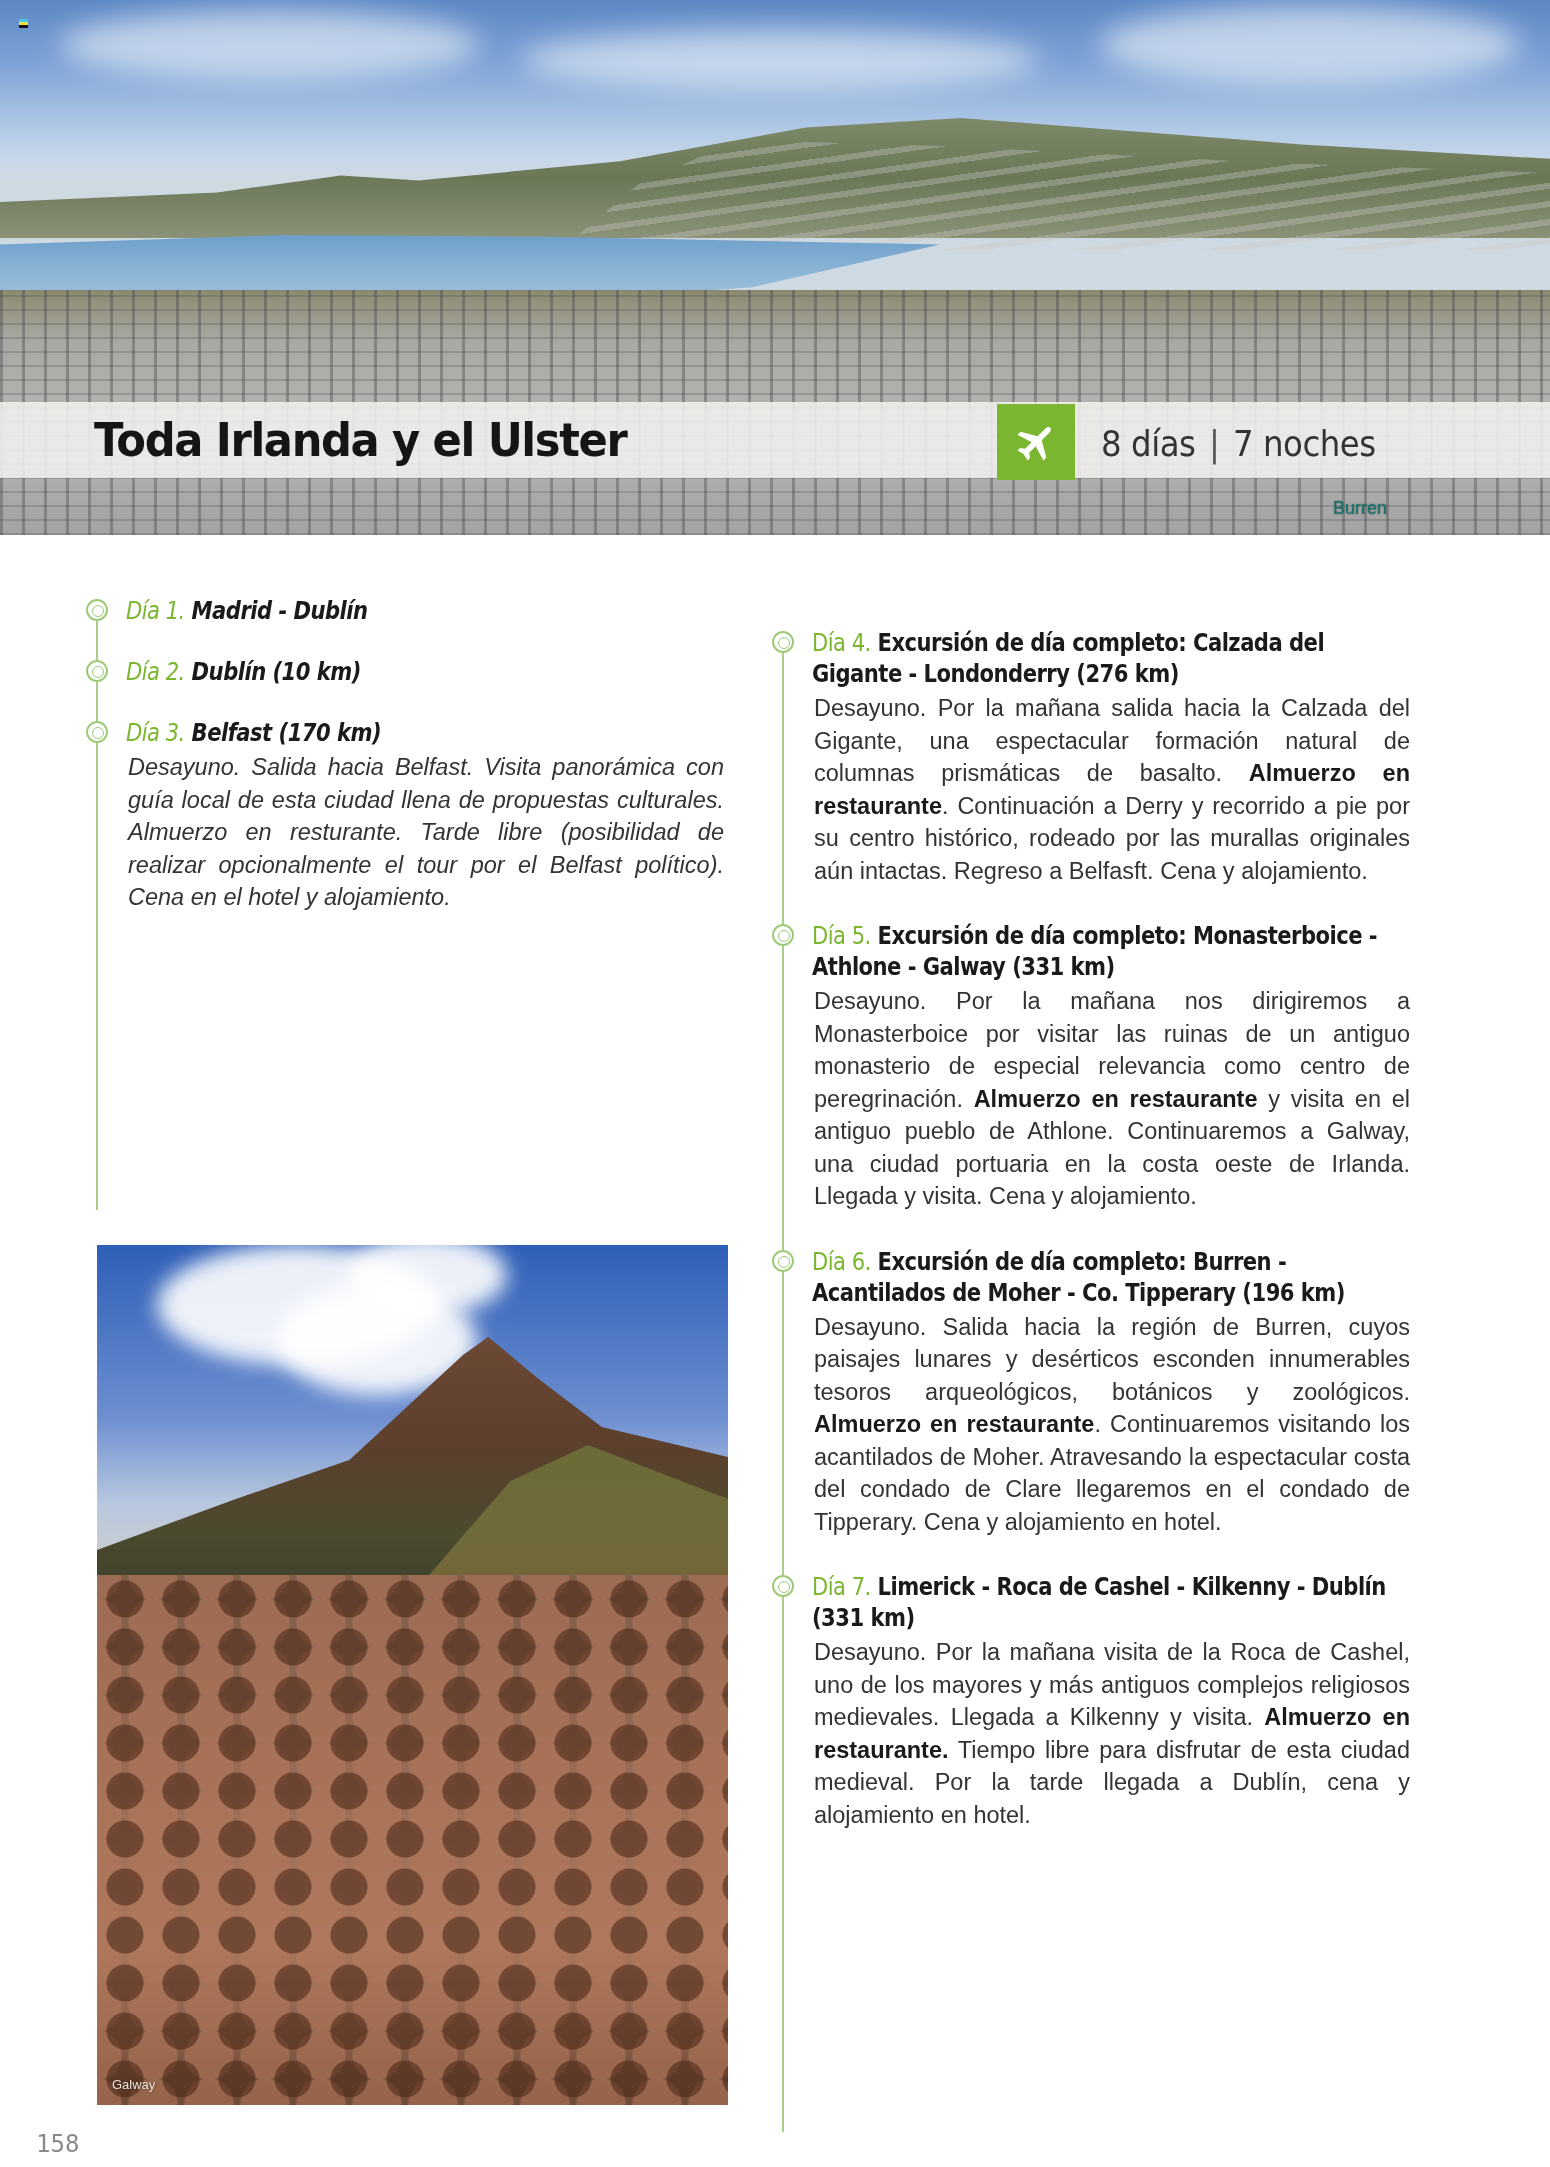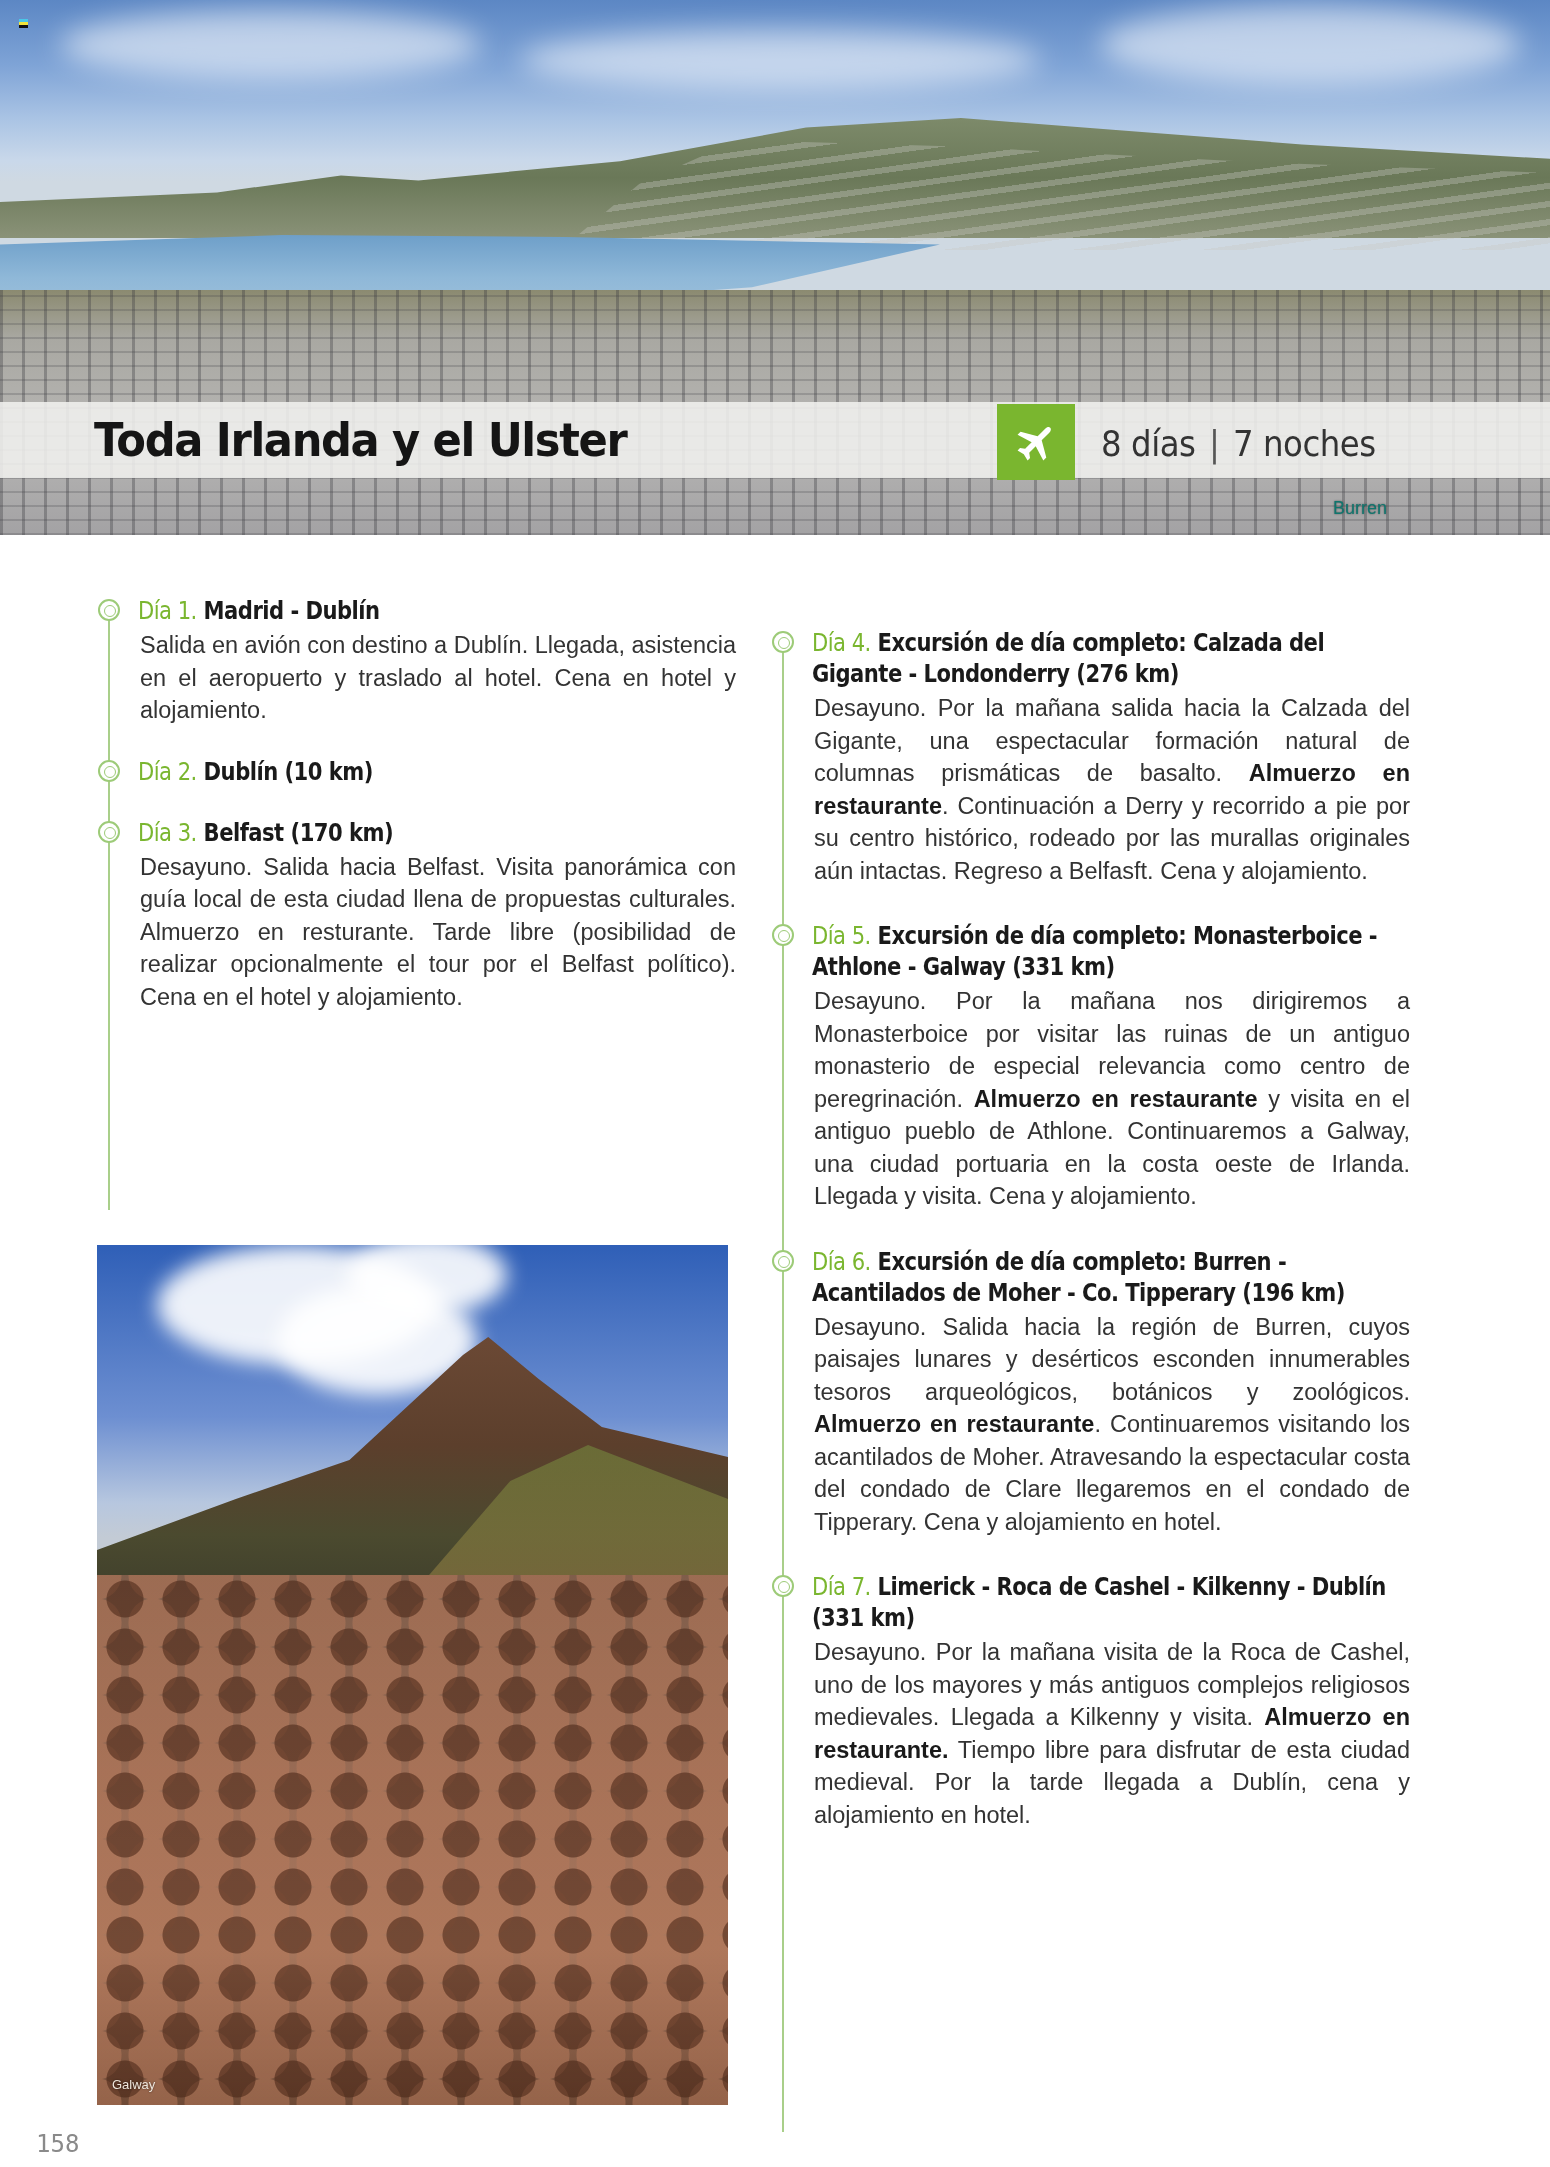--- a/index.html
+++ b/index.html
@@ -65,21 +65,21 @@
     position: absolute; left: 1333px; top: 498px; font-size: 18px; color: #0f766e;
     text-shadow: 0 0 2px rgba(0,0,0,0.5);
   }
   .print-mark {
     position: absolute; left: 19px; top: 19px; width: 9px; height: 9px;
     background: linear-gradient(180deg, #4ac7e8 0 33%, #f2e43c 33% 66%, #111 66% 100%);
   }
 
   
   .col { position: absolute; }
-  .col-left { left: 96px; top: 596px; width: 640px; }
+  .col-left { left: 84px; top: 596px; width: 640px; font-style: italic; }
   .col-right { left: 770px; top: 628px; width: 640px; }
   .timeline-line { position: absolute; width: 2px; background: #a9cf8a; }
   .col-left .timeline-line { left: 12px; top: 4px; height: 610px; }
   .col-right .timeline-line { left: 12px; top: 4px; height: 1500px; }
 
   .day { position: relative; padding-left: 42px; }
   .day-icon {
     position: absolute; left: 2px; top: 3px; width: 22px; height: 22px; border-radius: 50%;
     border: 2px solid #9dcb78; background: #fff;
   }
@@ -165,21 +165,20 @@
 
 <div class="col col-left">
   <div class="timeline-line"></div>
 
   <div class="day" style="margin-bottom:30px;">
     <span class="day-icon"></span>
     <div class="day-head">
       <span class="num">Día 1.</span>
       <span>Madrid - Dublín</span>
     </div>
-    <p class="day-body"><span>Salida en avión con destino a Dublín. Llegada, asistencia en el aeropuerto y traslado al hotel. Cena en hotel y alojamiento.</span></p>
   </div>
 
   <div class="day" style="margin-bottom:30px;">
     <span class="day-icon"></span>
     <div class="day-head">
       <span class="num">Día 2.</span>
       <span>Dublín (10 km)</span>
     </div>
   </div>
 

